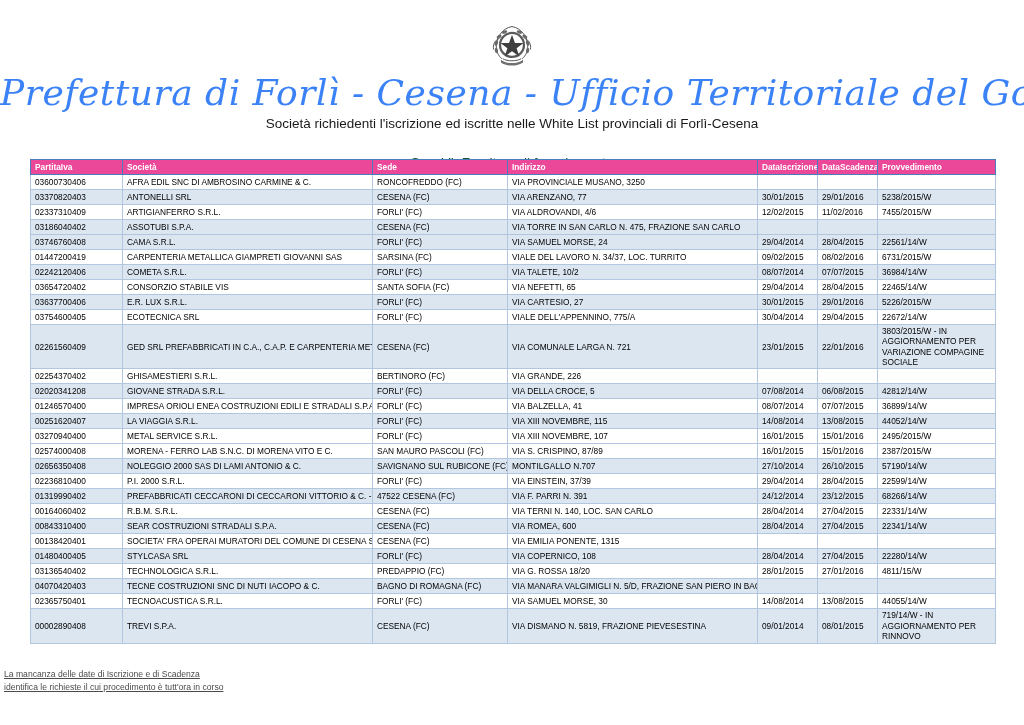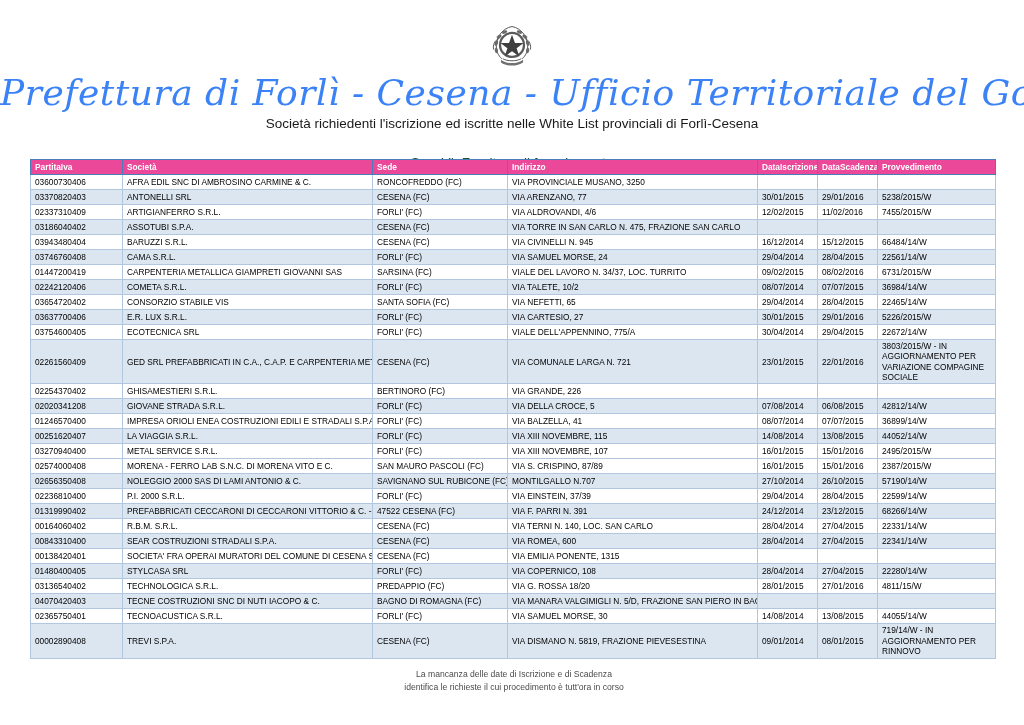--- a/index.html
+++ b/index.html
@@ -104,24 +104,24 @@
   col.c-disc  { width: 60px; }
   col.c-dsca  { width: 60px; }
   col.c-prov  { width: 118px; }
 
   
   .footer-note {
     position: absolute;
     left: 4px;
     right: 0;
     top: 668px;
-    text-align: center;
     font-size: 8.6px;
     color: #4b4b4b;
     line-height: 1.5;
+    text-decoration: underline;
   }
 </style>
 </head>
 <body>
 
 <div class="page">
 
   <div class="letterhead">
     <svg class="emblem" viewBox="0 0 100 112" aria-hidden="true">
       <g fill="none" stroke="#4a4a4a" stroke-width="2">
@@ -202,29 +202,20 @@
           </tr>
           <tr class="band-b">
             <td>03186040402</td>
             <td>ASSOTUBI S.P.A.</td>
             <td>CESENA (FC)</td>
             <td>VIA TORRE IN SAN CARLO N. 475, FRAZIONE SAN CARLO</td>
             <td></td>
             <td></td>
             <td></td>
           </tr>
-          <tr class="band-a">
-            <td>03943480404</td>
-            <td>BARUZZI S.R.L.</td>
-            <td>CESENA (FC)</td>
-            <td>VIA CIVINELLI N. 945</td>
-            <td>16/12/2014</td>
-            <td>15/12/2015</td>
-            <td>66484/14/W</td>
-          </tr>
           <tr class="band-b">
             <td>03746760408</td>
             <td>CAMA S.R.L.</td>
             <td>FORLI' (FC)</td>
             <td>VIA SAMUEL MORSE, 24</td>
             <td>29/04/2014</td>
             <td>28/04/2015</td>
             <td>22561/14/W</td>
           </tr>
           <tr class="band-a">

